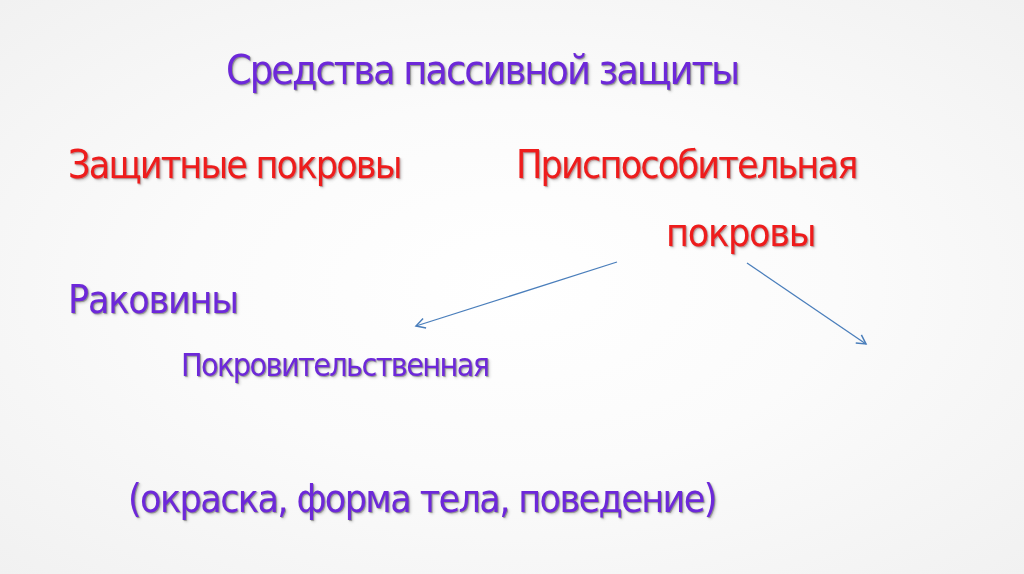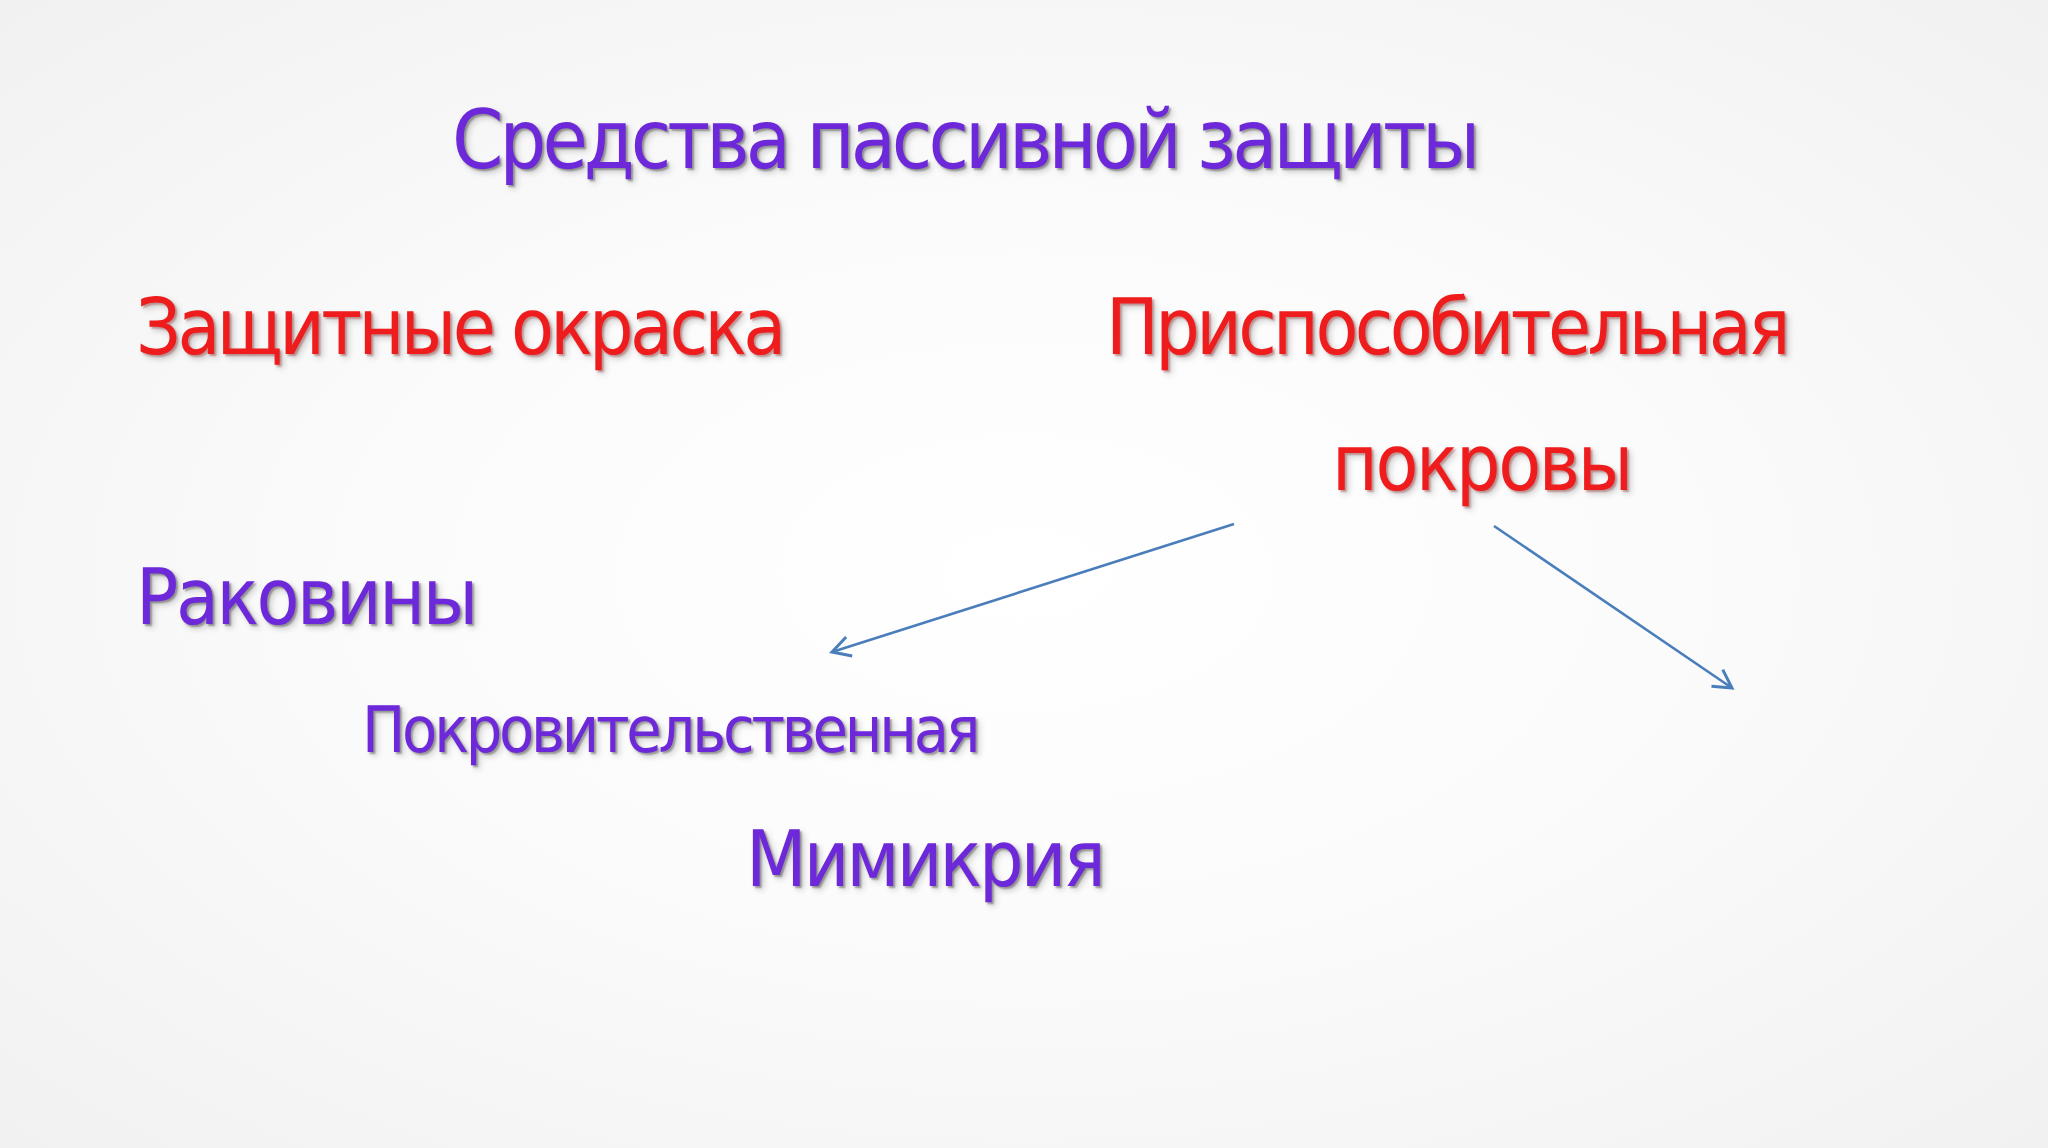--- a/index.html
+++ b/index.html
@@ -30,53 +30,53 @@
       text-shadow: 1px 1px 1px rgba(0,0,0,0.35), 2px 2px 3px rgba(0,0,0,0.18);
     }
     .red {
       color: #ee1c1c;
       text-shadow: 1px 1px 1px rgba(120,0,0,0.35), 2px 2px 3px rgba(0,0,0,0.18);
     }
     #title { left: 226px; top: 50px; font-size: 41px; letter-spacing: -2px; }
     #col1-heading { left: 68px; top: 145px; font-size: 39px; letter-spacing: -1.8px; }
     #col1-item-0 { left: 68px; top: 213px; font-size: 39px; letter-spacing: -1.2px; }
     #col1-item-1 { left: 68px; top: 280px; font-size: 39px; letter-spacing: -1.2px; }
-    #col2-heading-line1 { left: 516px; top: 145px; font-size: 39px; letter-spacing: -1.8px; margin-left: 37px; }
+    #col2-heading-line1 { left: 516px; top: 145px; font-size: 39px; letter-spacing: -1.8px; }
     #col2-heading-line2 { left: 666px; top: 213px; font-size: 39px; letter-spacing: -1.2px; }
     #sub-left { left: 181px; top: 349px; font-size: 32px; letter-spacing: -1.6px; }
     #sub-right { left: 617px; top: 349px; font-size: 32px; letter-spacing: -1.6px; }
     #mimicry { left: 373px; top: 411px; font-size: 39px; letter-spacing: -1.4px; }
     #mimicry-note { left: 128px; top: 479px; font-size: 39px; letter-spacing: -1.6px; }
     svg.arrows {
       position: absolute;
       left: 0;
       top: 0;
       width: 1024px;
       height: 574px;
       pointer-events: none;
     }
   </style>
 </head>
 <body>
 
 <div class="slide">
   <div id="title" class="txt black">Средства пассивной защиты</div>
 
-  <div id="col1-heading" class="txt red">Защитные окраска</div>
+  <div id="col1-heading" class="txt red">Защитные покровы</div>
   <div id="col1-item-1" class="txt black">Раковины</div>
 
   <div id="col2-heading-line1" class="txt red">Приспособительная</div>
   <div id="col2-heading-line2" class="txt red">покровы</div>
 
   <svg class="arrows" viewBox="0 0 1024 574">
     <defs>
       <marker id="ah" markerWidth="12" markerHeight="12" refX="10" refY="6" orient="auto" markerUnits="userSpaceOnUse">
         <path d="M1,1 L10,6 L1,11" fill="none" stroke="#4a7ebb" stroke-width="1.5"></path>
       </marker>
     </defs>
     <line x1="617" y1="262" x2="416" y2="326" stroke="#4a7ebb" stroke-width="1.3" marker-end="url(#ah)"></line>
     <line x1="747" y1="263" x2="866" y2="344" stroke="#4a7ebb" stroke-width="1.3" marker-end="url(#ah)"></line>
   </svg>
 
   <div id="sub-left" class="txt black">Покровительственная</div>
 
-  <div id="mimicry" class="txt black">Мимикрия</div>
+  <div id="mimicry-note" class="txt black">(окраска, форма тела, поведение)</div>
 </div>
 
 </body></html>

